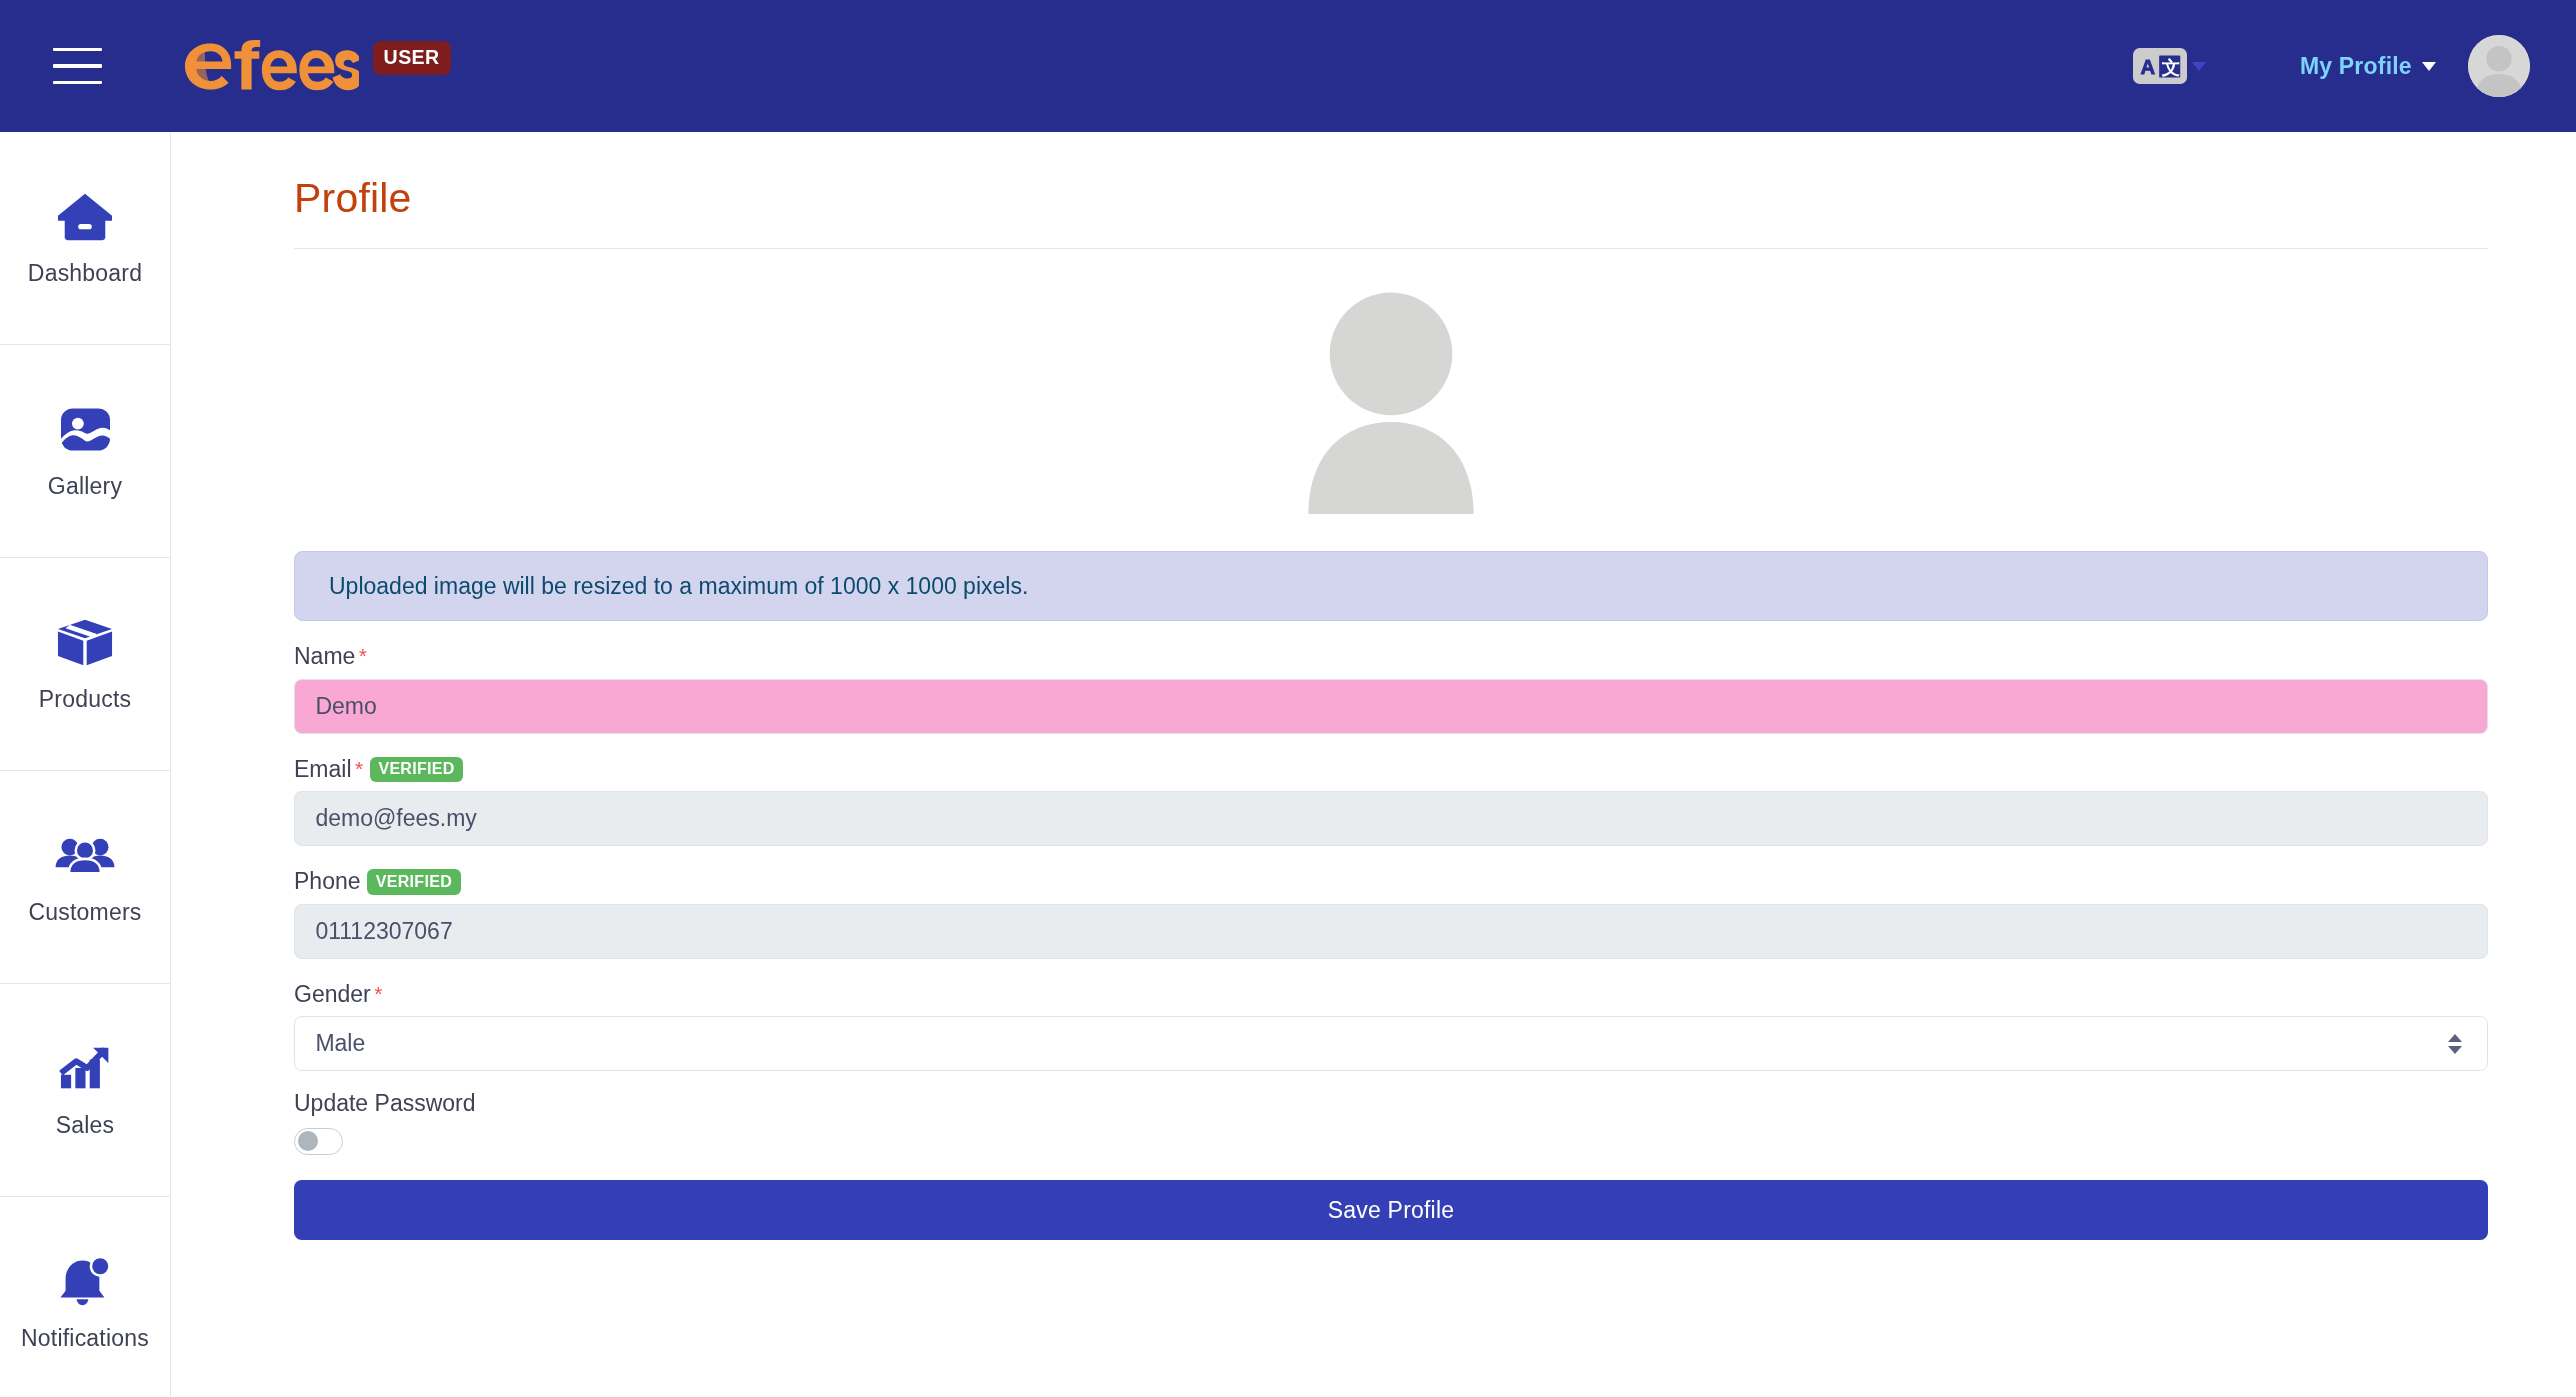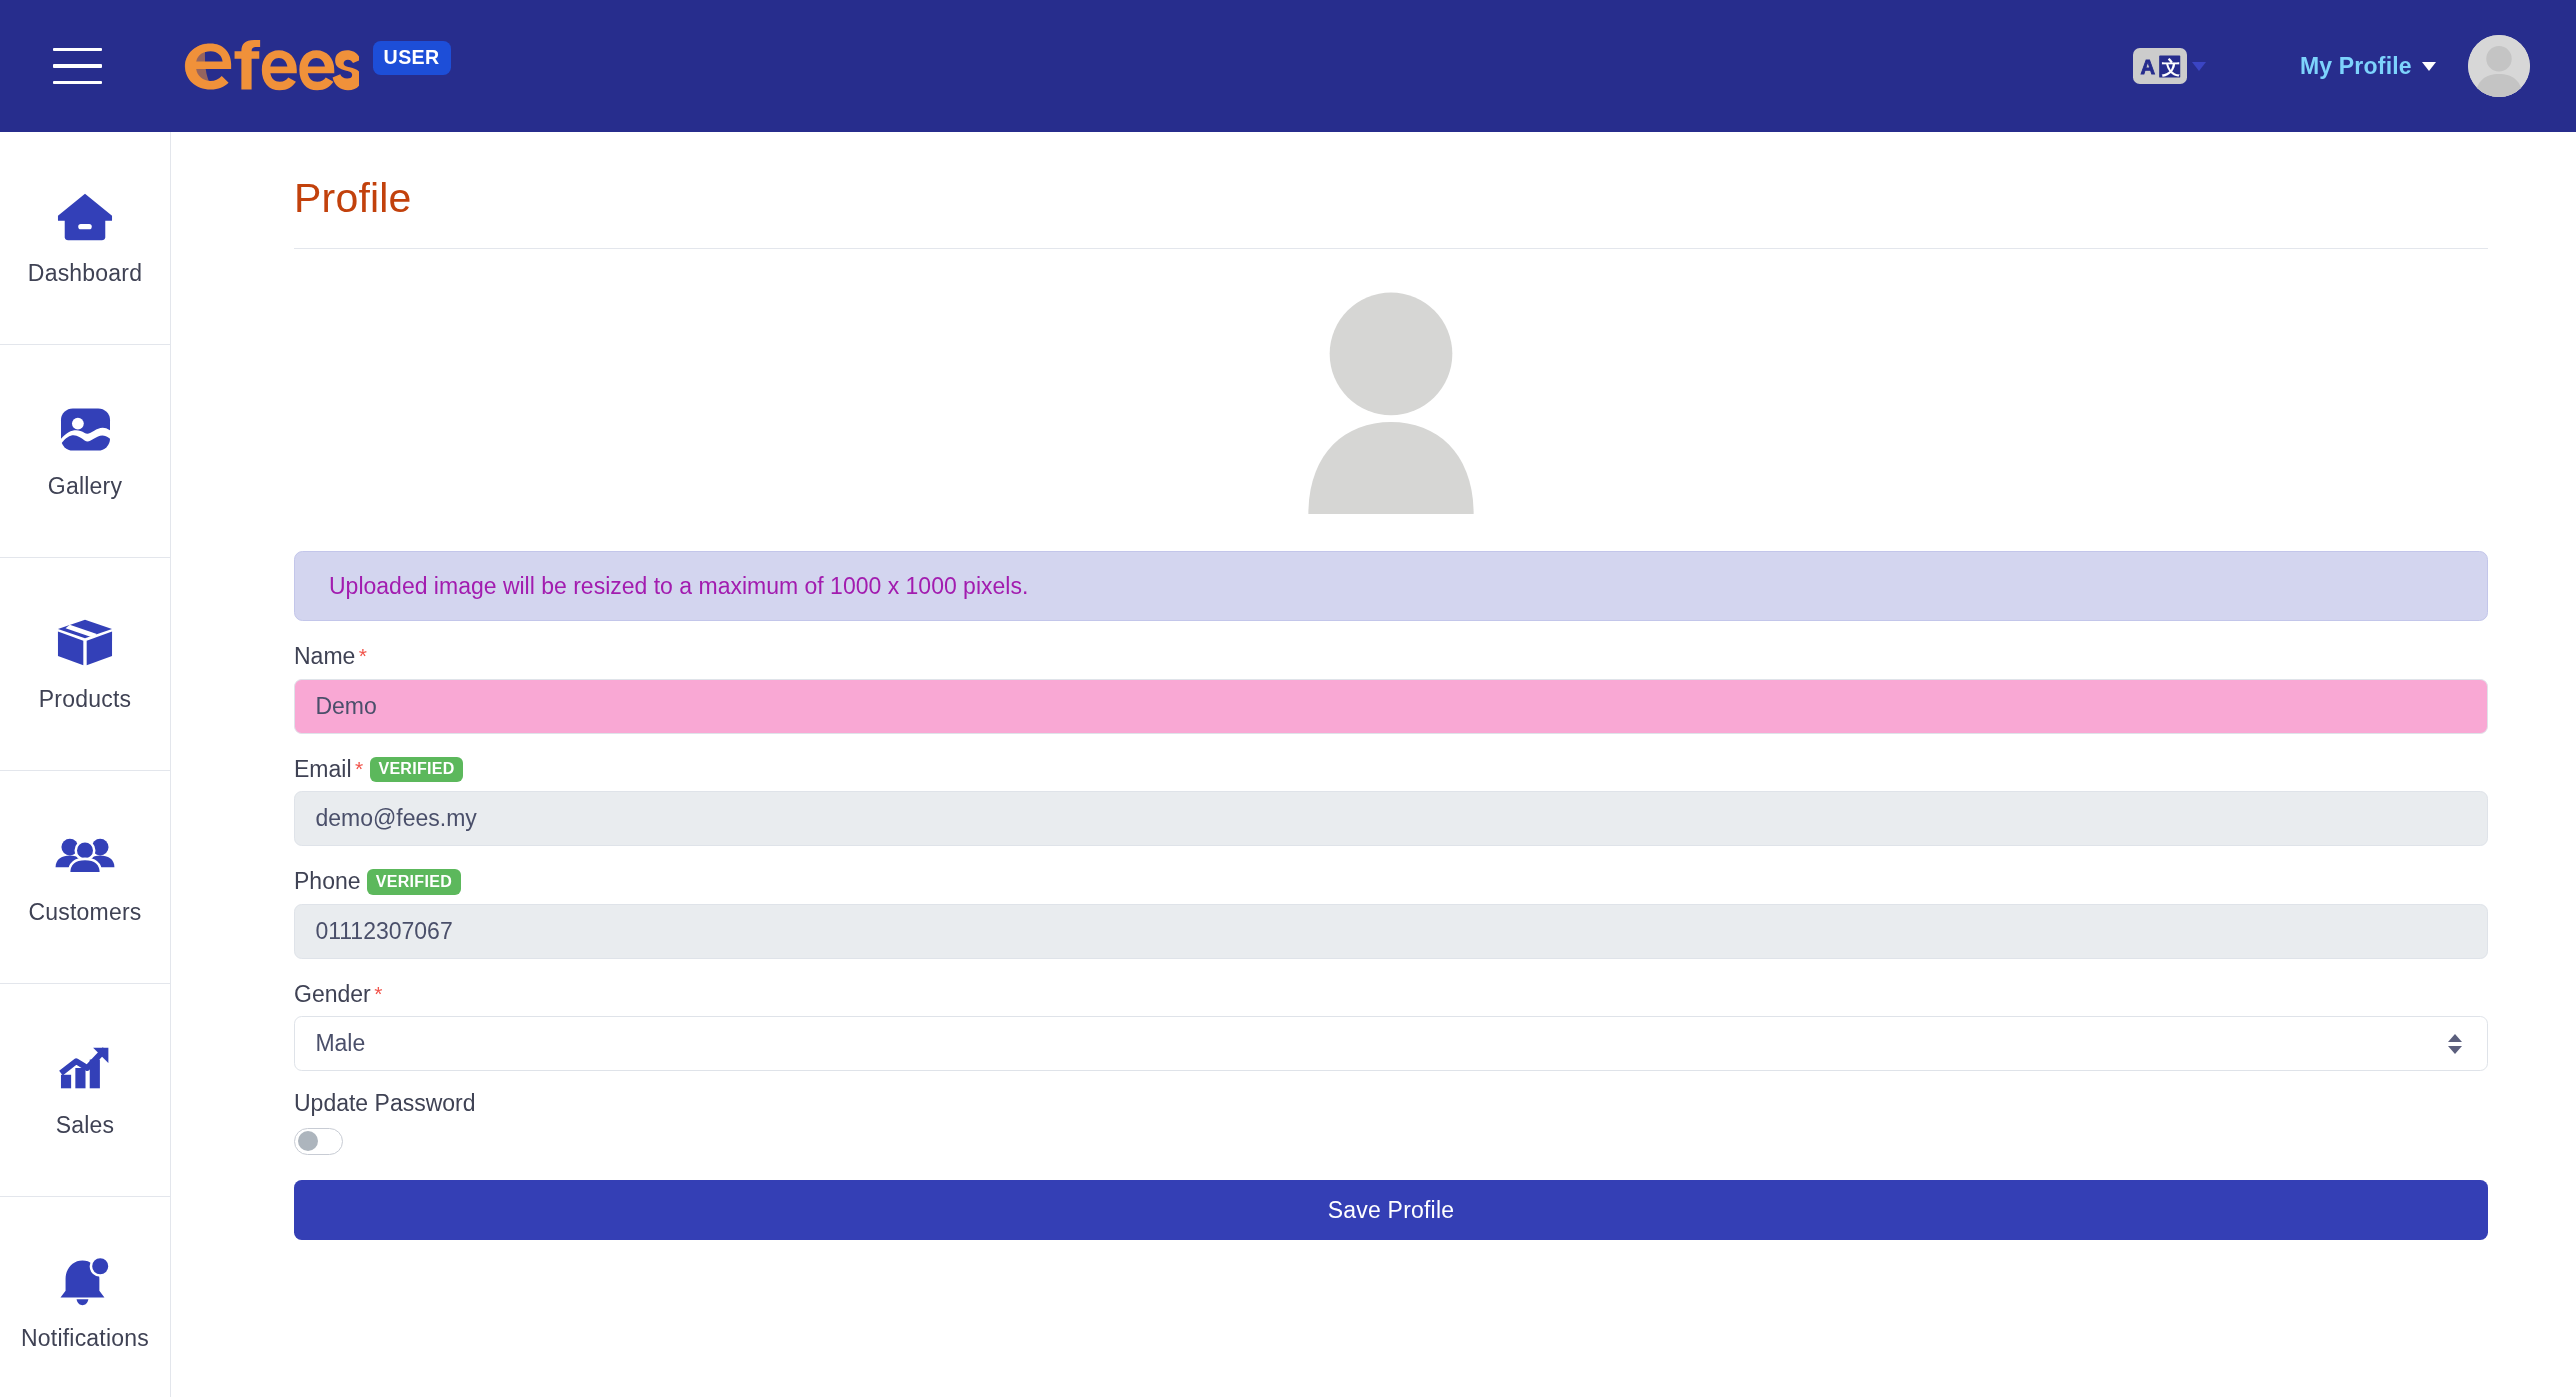--- a/index.html
+++ b/index.html
@@ -21,21 +21,21 @@
     margin-left: 53px;
     width: 49px; height: 37px;
     display: flex; flex-direction: column; justify-content: space-between;
     cursor: pointer;
   }
   .hamburger span { display: block; width: 49px; height: 3.4px; background: #ffffff; border-radius: 0.9px; }
 
   .brand { margin-left: 78px; display: flex; align-items: center; gap: 13.6px; cursor: pointer; }
   .brand-logo { display: flex; align-items: flex-end; }
   .brand-badge {
-    background: #1d4ed8; color: #ffffff;
+    background: #7f1d1d; color: #ffffff;
     font-size: 19.6px; font-weight: bold;
     padding: 5.1px 11px 6px 11px; border-radius: 7.7px;
     letter-spacing: 0.4px; align-self: flex-start; margin-top: 1.7px;
   }
 
   .nav-right {
     margin-left: auto; margin-right: 46px;
     display: flex; align-items: center; gap: 0;
   }
   .lang-switch { display: flex; align-items: center; cursor: pointer; margin-right: 94px; }
@@ -96,21 +96,21 @@
 
   .avatar-wrap { display: flex; justify-content: center; margin-top: 36px; }
   .big-avatar { width: 230px; height: 230px; position: relative; }
 
   .alert {
     margin: 37px 37px 0 37px;
     background: #d3d5ef; border: 0.9px solid #c3c6ea;
     border-radius: 8.5px; height: 70px;
     display: flex; align-items: center; padding-left: 34px;
   }
-  .alert-text { font-size: 23px; color: #a21caf; }
+  .alert-text { font-size: 23px; color: #0c4a6e; }
 
   .form { margin: 0 37px; }
   .field { margin-top: 22px; }
   .field-label {
     font-size: 23px; color: #3f4254;
     display: flex; align-items: center; gap: 6.8px; margin-bottom: 8.5px;
   }
   .req { color: #f1544b; font-size: 21px; line-height: 1; align-self: flex-start; margin-left: -3.4px; margin-top: 1.7px; }
   .badge-verified {
     background: #5cb85c; color: #ffffff; font-size: 16px; font-weight: bold;

